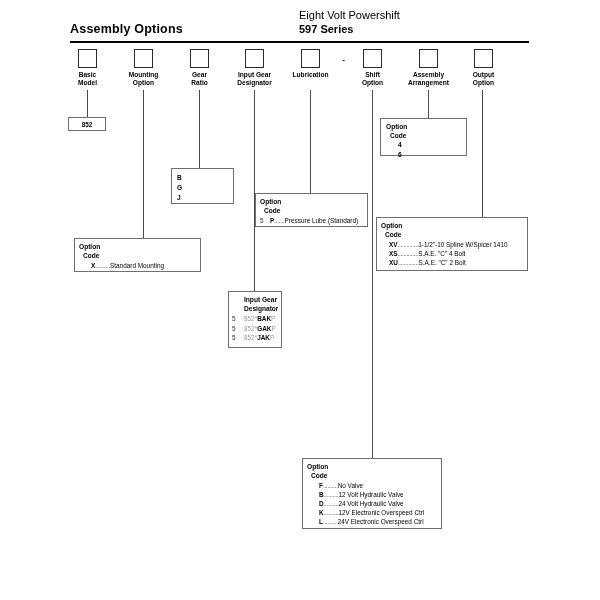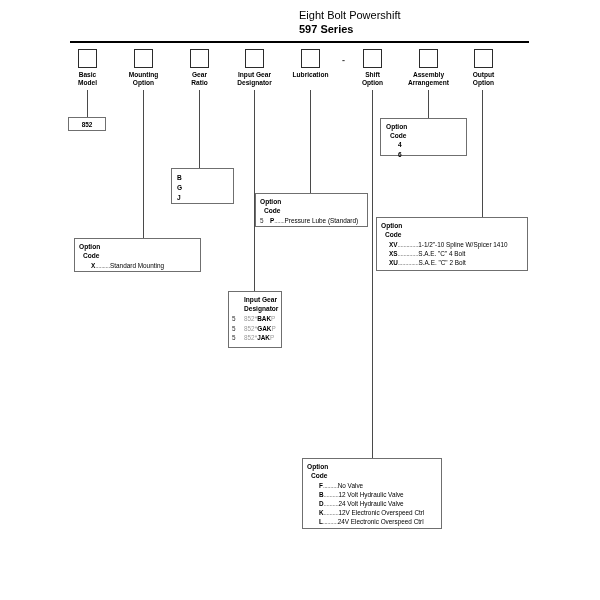--- a/index.html
+++ b/index.html
@@ -171,21 +171,22 @@
   }
   .igd-row b {
     color: #000;
   }
 </style>
 </head>
 <body>
 
 <div id="page">
 
-  <div class="hdr-c1">Eight Bolt Powershift</div>
+  <div class="hdr-left">Assembly Options</div>
+  <div class="hdr-c1">Eight Volt Powershift</div>
   <div class="hdr-c2">597 Series</div>
   <div class="rule"></div>
 
   <div class="slot" style="left:78px;  top:49px;"></div>
   <div class="slot" style="left:134px; top:49px;"></div>
   <div class="slot" style="left:190px; top:49px;"></div>
   <div class="slot" style="left:245px; top:49px;"></div>
   <div class="slot" style="left:301px; top:49px;"></div>
   <div class="slot" style="left:363px; top:49px;"></div>
   <div class="slot" style="left:419px; top:49px;"></div>

